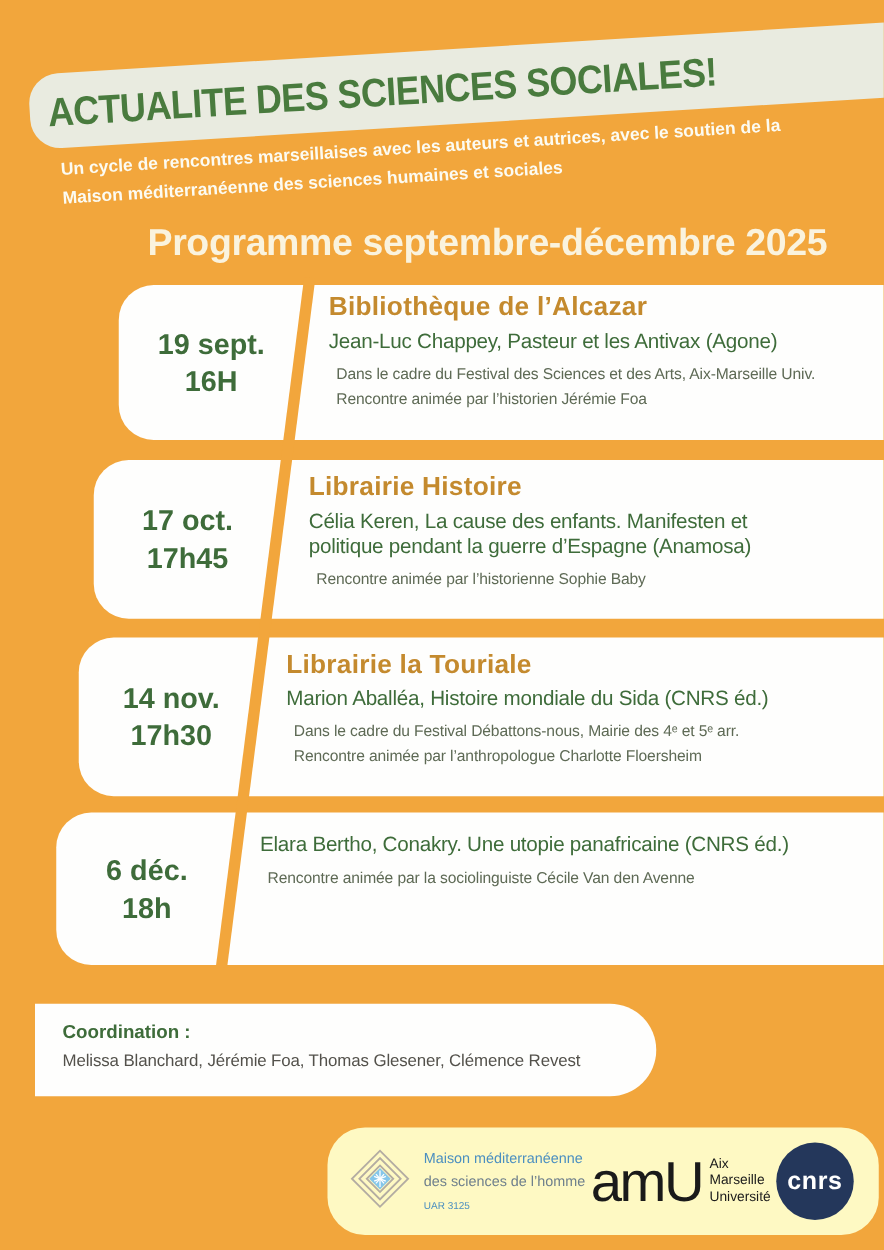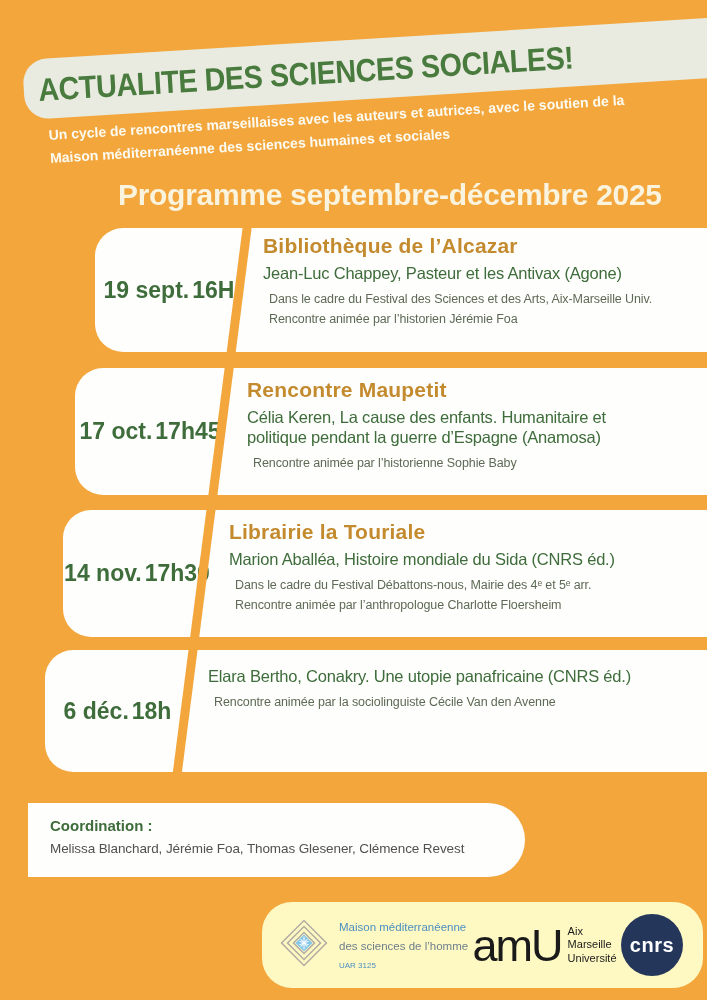--- a/index.html
+++ b/index.html
@@ -32,21 +32,21 @@
     font-size:30px; font-weight:bold; color:#FAF3DE; letter-spacing:-0.3px;
   }
 
   
   .event {
     position:absolute; right:0; display:flex;
     background:#FEFEFD; border-radius:28px 0 0 28px;
   }
   .date-col {
     width:var(--datew); flex:none;
-    display:flex; flex-direction:row; justify-content:center; align-items:center;
+    display:flex; flex-direction:column; justify-content:center; align-items:center;
     gap:3px; color:#3E6C3A; font-weight:bold; font-size:23px; text-align:center;
   }
   .content { flex:1; padding:var(--padt) 6px 0 var(--padl); }
   .venue {
     font-size:21px; font-weight:bold; color:#C48A2E;
     margin-bottom:5px; letter-spacing:0.2px;
   }
   .book {
     font-size:16.5px; font-weight:normal; color:#3E6C3A;
     line-height:1.22; letter-spacing:-0.2px;
@@ -127,22 +127,22 @@
       <p class="detail">Rencontre animée par l’historien Jérémie Foa</p>
     </div>
   </section>
 
   <section class="event" style="top:368px; left:75px; height:127px; --datew:150px; --padl:22px; --padt:10px">
     <div class="date-col">
       <div>17 oct.</div>
       <div>17h45</div>
     </div>
     <div class="content">
-      <h3 class="venue">Rencontre Maupetit</h3>
-      <p class="book">Célia Keren, La cause des enfants. Humanitaire et</p>
+      <h3 class="venue">Librairie Histoire</h3>
+      <p class="book">Célia Keren, La cause des enfants. Manifesten et</p>
       <p class="book">politique pendant la guerre d’Espagne (Anamosa)</p>
       <p class="detail">Rencontre animée par l’historienne Sophie Baby</p>
 
     </div>
   </section>
 
   <section class="event" style="top:510px; left:63px; height:127px; --datew:148px; --padl:18px; --padt:10px">
     <div class="date-col">
       <div>14 nov.</div>
       <div>17h30</div>

